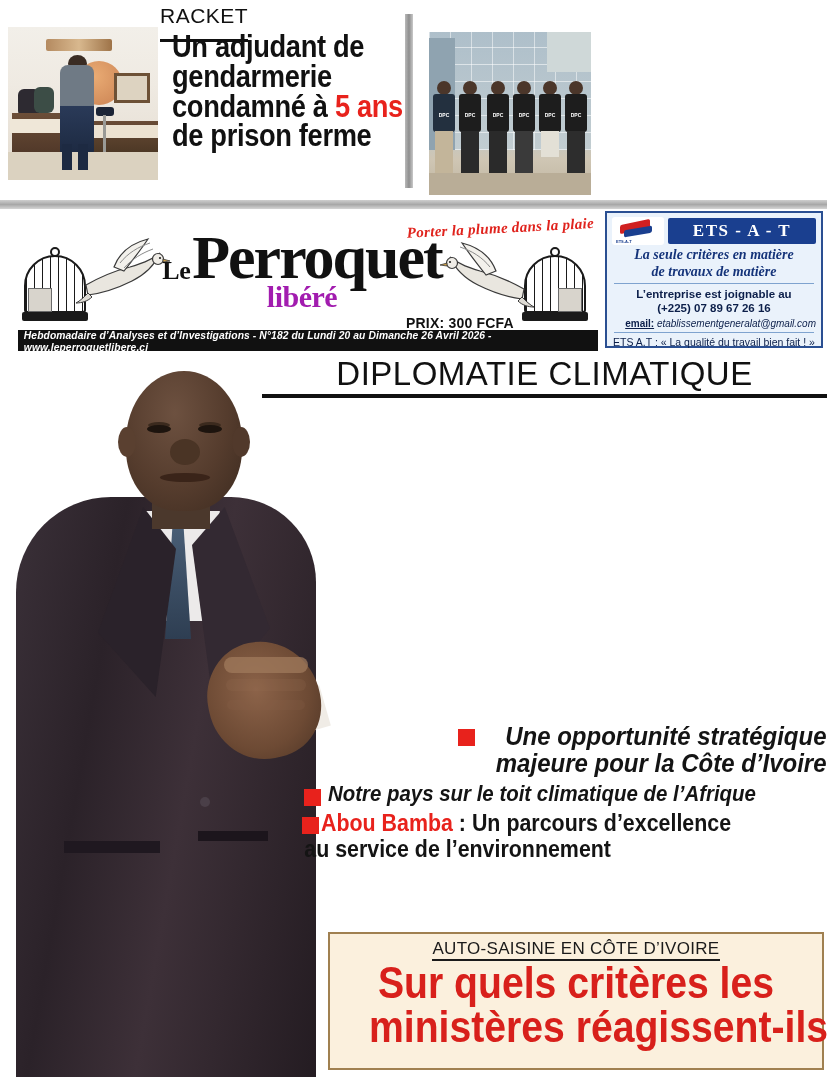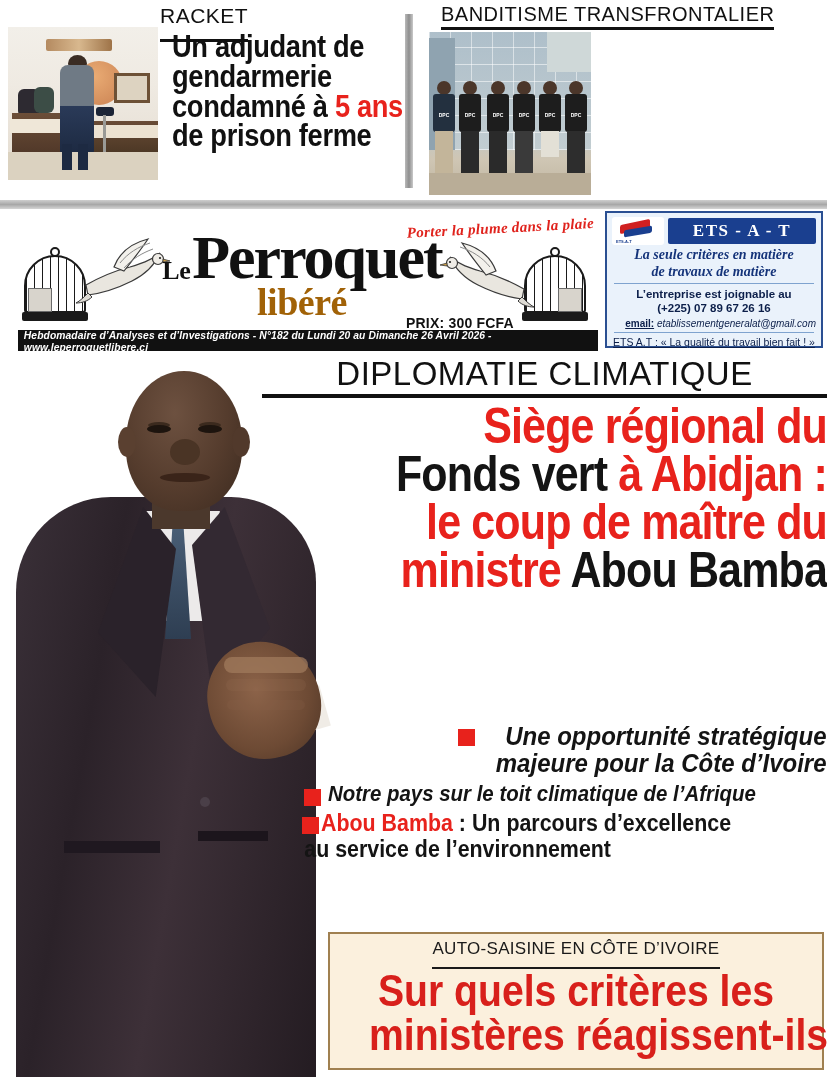--- a/index.html
+++ b/index.html
@@ -98,21 +98,21 @@
 
   .slogan { position:absolute; right:6px; top:4px; font-family:"Liberation Serif",serif;
       font-style:italic; color:#e0231d; font-size:15px; font-weight:bold;
       transform: rotate(-3deg); transform-origin: right bottom; letter-spacing:.3px; }
 
   .logo-text { position:absolute; left:117px; top:18px; width:350px; text-align:center; }
   .logo-le { font-family:"Liberation Serif",serif; font-weight:bold; font-size:26px; color:#111;
       display:inline-block; vertical-align:bottom; margin-right:2px; letter-spacing:-.5px; }
   .logo-perroquet { font-family:"Liberation Serif",serif; font-weight:bold; font-size:62px; color:#111;
       letter-spacing:-2px; display:inline-block; vertical-align:bottom; line-height:.92; }
-  .logo-libere { font-family:"Liberation Serif",serif; font-weight:bold; font-size:38px; color:#a16207;
+  .logo-libere { font-family:"Liberation Serif",serif; font-weight:bold; font-size:30px; color:#a21caf;
       display:block; margin-top:-6px; letter-spacing:-.5px; }
 
   .cage { position:absolute; top:38px; width:66px; height:72px; }
   .cage.left  { left:12px; }
   .cage.right { right:12px; }
   .cage .base { position:absolute; left:0; bottom:0; width:66px; height:9px; background:#1a1a1a; border-radius:2px; }
   .cage .dome { position:absolute; left:2px; top:6px; width:62px; height:58px;
       border:2px solid #1a1a1a; border-radius:31px 31px 3px 3px;
       background:
         repeating-linear-gradient(90deg, #1a1a1a 0 1.5px, transparent 1.5px 8px),
@@ -148,21 +148,21 @@
   .ad-logo .txt { position:absolute; left:4px; bottom:1px; font-size:4px; color:#1a3f8f; font-weight:bold; }
   .ad-band { flex:1; background:#1a3f8f; color:#fff; text-align:center; font-family:"Liberation Serif",serif;
       font-weight:bold; font-size:17px; letter-spacing:1.5px; padding:3px 0; border-radius:2px; }
   .ad-script { text-align:center; font-family:"Liberation Serif",serif; font-style:italic; font-weight:bold;
       font-size:14px; color:#15347a; line-height:1.18; margin-top:2px; }
   .ad-rule { border-top:1px solid #7fa3cf; margin:3px 2px; }
   .ad-bold { text-align:center; font-weight:bold; font-size:11.5px; color:#0c1f4a; line-height:1.25; }
   .ad-email { text-align:right; font-size:10px; color:#0c1f4a; margin-top:2px; }
   .ad-email b { text-decoration:underline; font-style:normal; }
   .ad-email i { font-style:italic; }
-  .ad-quote { text-align:center; font-size:10.5px; color:#0c1f4a; margin-top:3px; font-family:"Liberation Sans",sans-serif;text-decoration:underline; }
+  .ad-quote { text-align:center; font-size:10.5px; color:#0c1f4a; margin-top:3px; font-family:"Liberation Sans",sans-serif; }
 
   
   .main { position:absolute; left:0; top:355px; width:654px; height:723px; }
 
   
   .portrait { position:absolute; left:2px; top:6px; width:330px; height:717px; overflow:hidden; }
   .pt-suit { position:absolute; left:14px; top:136px; width:300px; height:580px;
       background:linear-gradient(100deg,#3a3038 0%,#2b2229 28%,#3d3038 55%,#241c22 100%);
       border-radius:95px 85px 0 0; }
   .pt-shirt { position:absolute; left:140px; top:150px; width:74px; height:110px; background:#eceaea;
@@ -221,21 +221,21 @@
   .b-ital2 { font-family:"Liberation Sans",sans-serif; font-style:italic; font-weight:bold;
       font-size:21.5px; line-height:1.08; color:#141414; transform:scaleX(.95); transform-origin:left center; }
   .b-bold { font-family:"Liberation Sans Narrow","Liberation Sans",sans-serif; font-weight:bold;
       font-size:23px; line-height:1.1; color:#141414; transform:scaleX(.93); transform-origin:left center; }
   .b-bold .red { color:#e8221c; }
 
   
   .botbox { position:absolute; left:328px; top:932px; width:496px; height:138px;
       background:#fbf0dd; border:2px solid #a08050; padding:5px 8px; }
   .bb-kicker { font-size:17px; color:#1a1a1a; letter-spacing:.3px;
-      border-bottom:2px solid #1a1a1a; display:inline-block; line-height:1.2; padding-bottom:8px; }
+      border-bottom:2px solid #1a1a1a; display:inline-block; line-height:1.2; padding-bottom:0px; }
   .bb-kwrap { text-align:center; }
   .bb-line { font-family:"Liberation Sans Narrow","Liberation Sans",sans-serif; font-weight:bold;
       font-size:45px; line-height:0.97; color:#d8201b; text-align:center; transform:scaleX(.87);
       transform-origin:center center; white-space:nowrap; }
 </style>
 </head>
 <body>
 
 <div class="page">
 
@@ -312,21 +312,20 @@
           </div>
         <div class="susp s6">
             <div class="h"></div>
             <div class="t">
               <div class="dpc">DPC</div>
             </div>
             <div class="l"></div>
           </div>
         <div class="ground"></div>
       </div>
-      <span class="kicker kicker-r">BANDITISME TRANSFRONTALIER</span>
 
     </div>
   </div>
 
   <div class="gray-band"></div>
 
   <div class="masthead">
     <div class="mast-inner">
 
       <div class="cage left">
@@ -421,26 +420,20 @@
       <div class="pt-cuff"></div>
       <div class="pt-hands"></div>
       <div class="pt-fing"></div>
       <div class="pt-btn"></div>
       <div class="pt-pocket"></div>
       <div class="pt-pocket2"></div>
     </div>
 
     <div class="hd">
       <span class="hd-kicker">DIPLOMATIE CLIMATIQUE</span>
-      <div class="hd-lines">
-        <span class="hd-line red">Siège régional du</span>
-        <span class="hd-line"><span class="blk">Fonds vert </span><span class="red">à Abidjan :</span></span>
-        <span class="hd-line red">le coup de maître du</span>
-        <span class="hd-line"><span class="red">ministre </span><span class="blk">Abou Bamba</span></span>
-      </div>
     </div>
 
     <div class="bullets">
 
       <div class="b-row">
         <span class="sq"></span>
         <div class="b-ital">
           <div>Une opportunité stratégique</div>
           <div>majeure pour la Côte d’Ivoire</div>
         </div>

